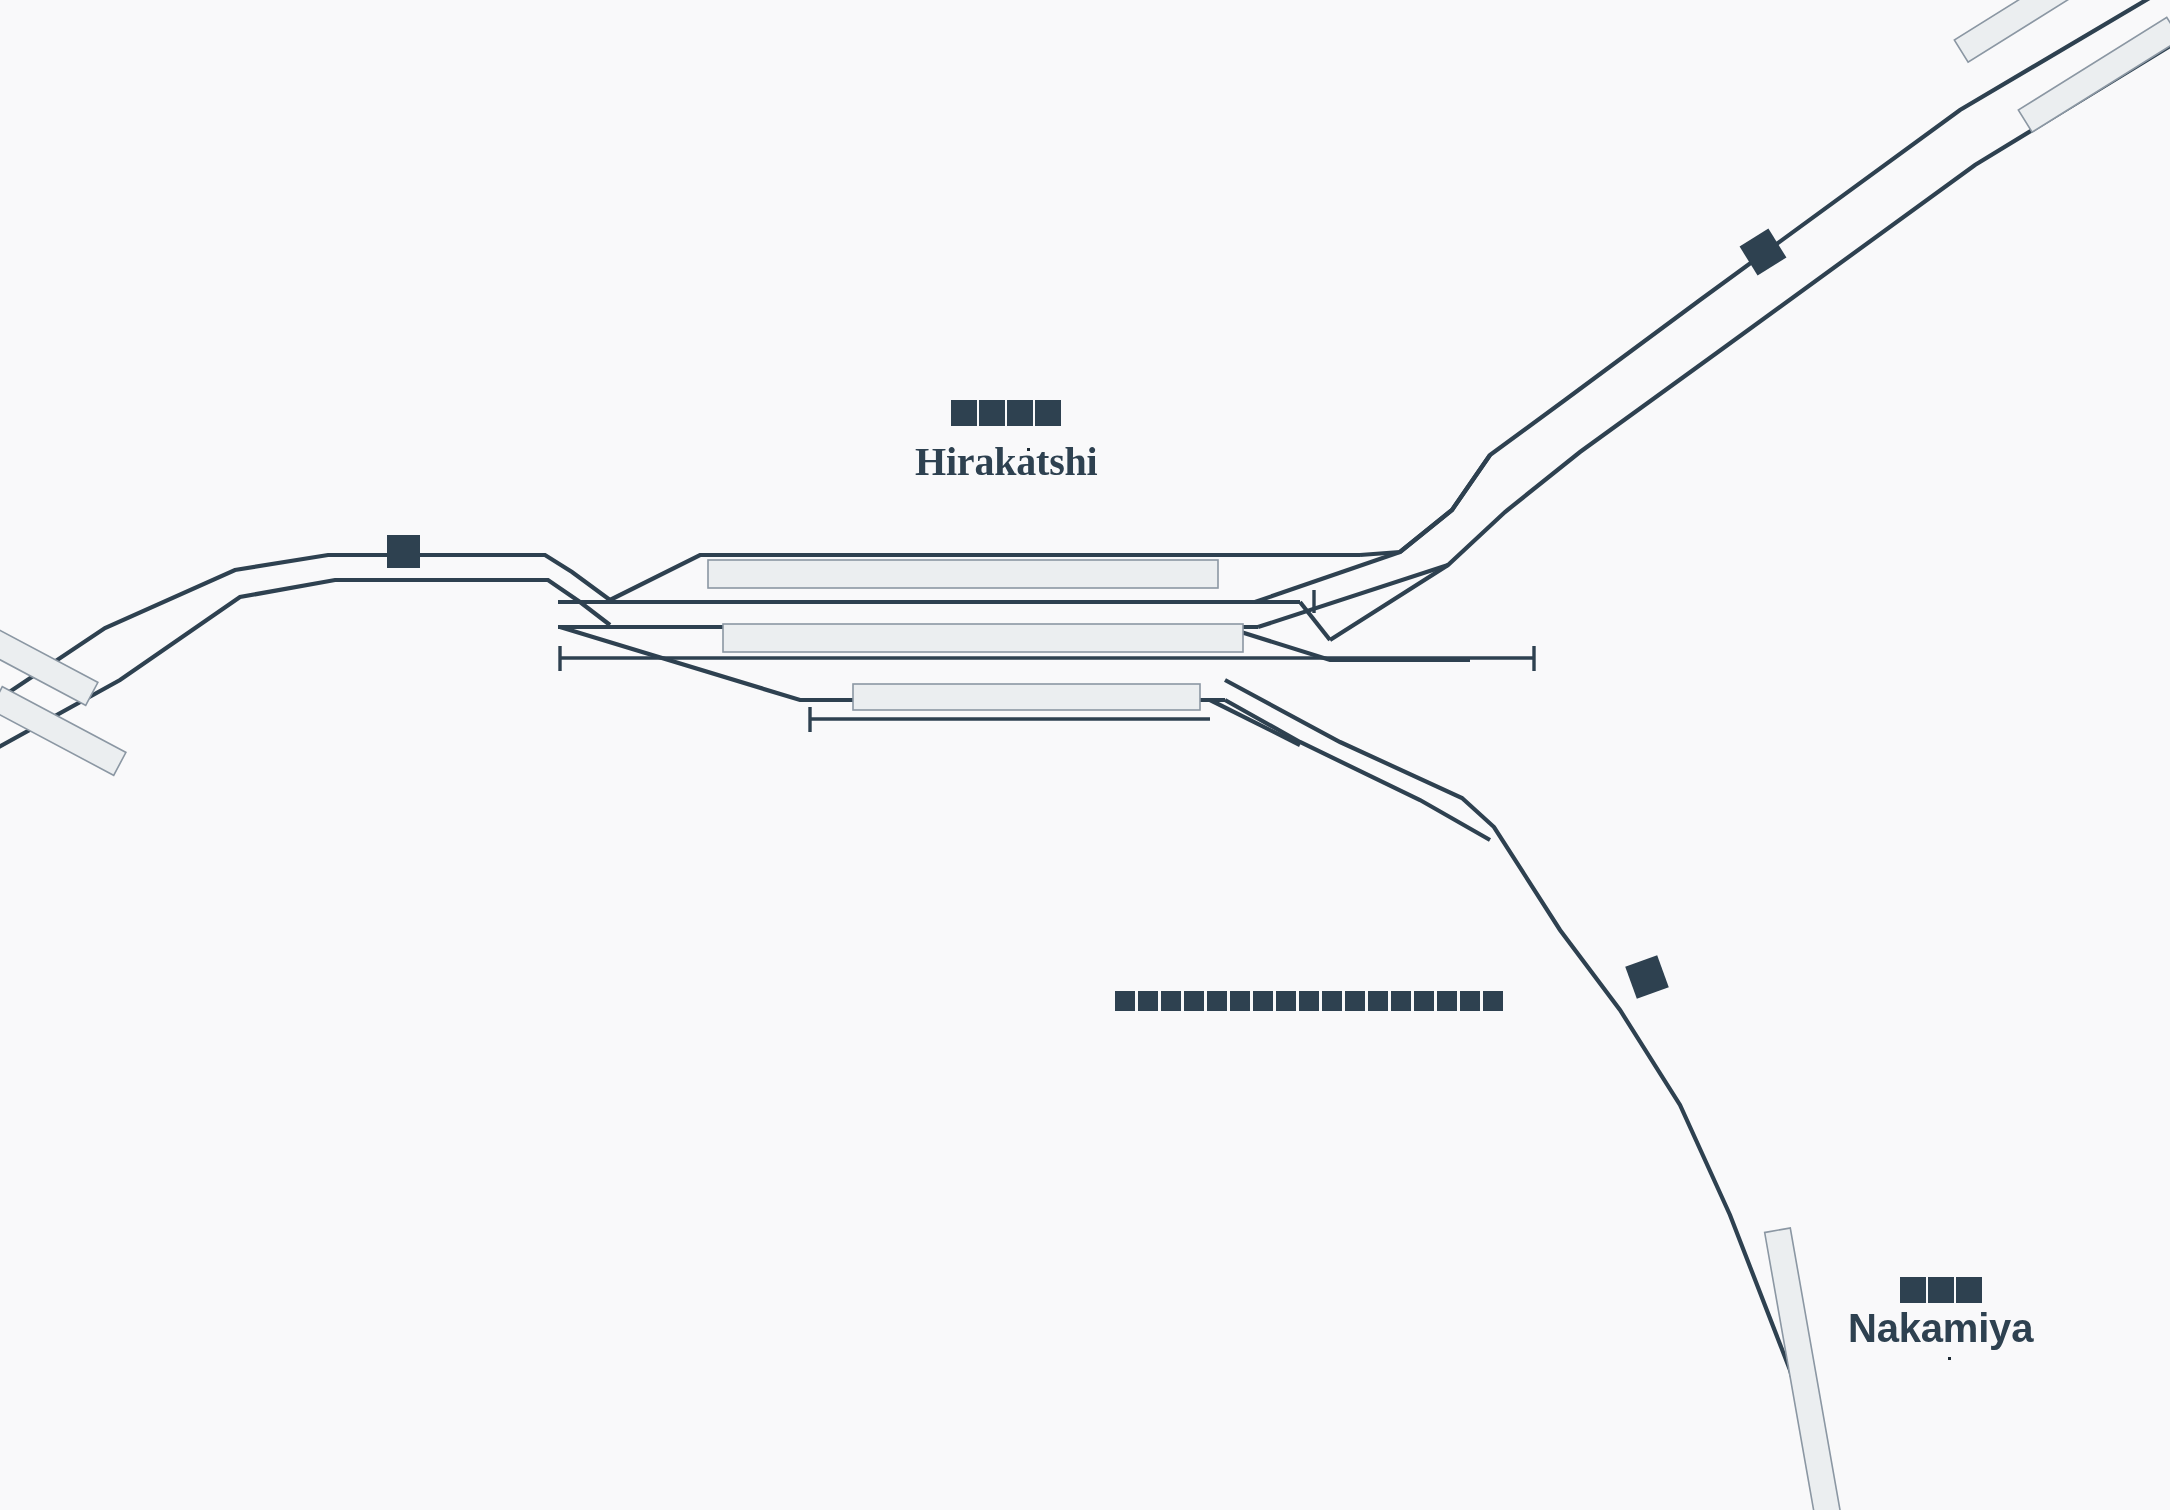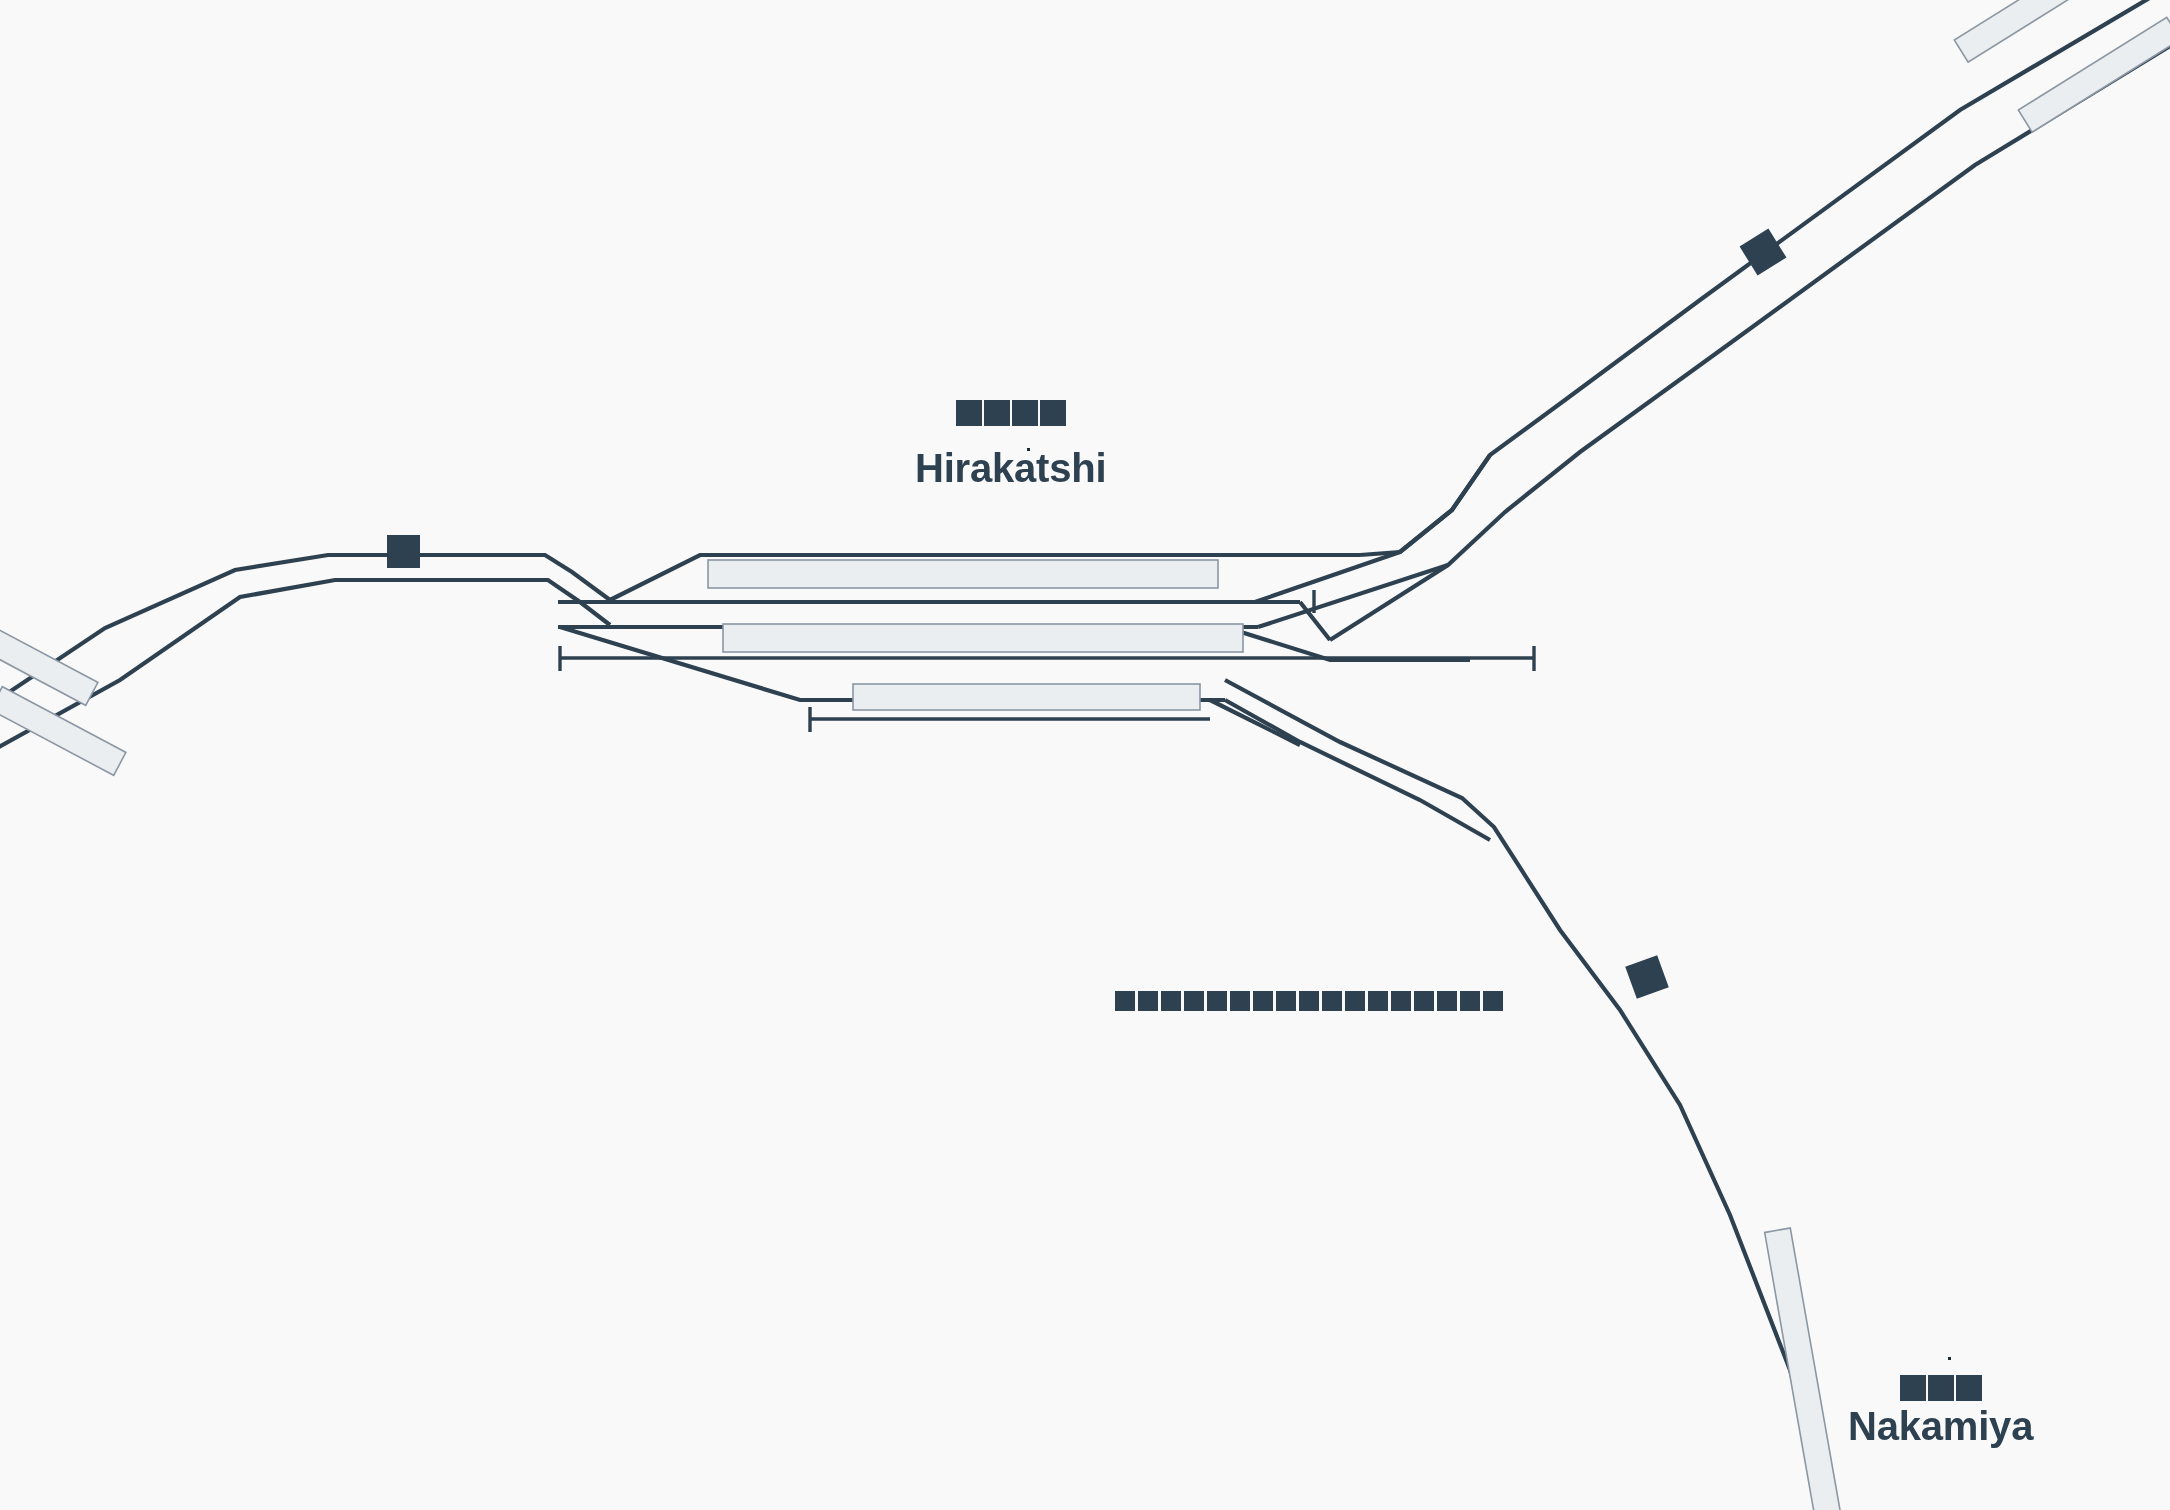--- a/index.html
+++ b/index.html
@@ -38,21 +38,21 @@
     background: #2e4150;
   }
   .station-name {
     font-family: "Liberation Sans", sans-serif;
     font-weight: bold;
     color: #2e4150;
     white-space: nowrap;
     letter-spacing: -0.2px;
   }
   .label-hirakatshi .redaction-block { width: 26px; height: 26px; }
-  .label-hirakatshi .station-name { font-size: 40px; margin-top: 22px; line-height: 1; }
+  .label-hirakatshi .station-name { font-size: 40px; margin-top: 16px; line-height: 1; font-family: Liberation Serif, serif; }
   .label-nakamiya .redaction-block { width: 26px; height: 26px; }
   .label-nakamiya .station-name { font-size: 40px; margin-top: 5px; line-height: 1; }
 
   #redaction-strip {
     position: absolute;
     display: flex;
     gap: 3px;
   }
   #redaction-strip .redaction-block {
     width: 20px;
@@ -140,21 +140,21 @@
     <div class="redaction-row">
       <span class="redaction-block"></span>
       <span class="redaction-block"></span>
       <span class="redaction-block"></span>
       <span class="redaction-block"></span>
     </div>
     <div class="station-name">Hirakatshi</div>
   </div>
   <span class="tiny-dot" style="left:1027px; top:448px;"></span>
 
-  <div class="station-label-group label-nakamiya" style="left: 1848px; top: 1375px; text-align: right;">
+  <div class="station-label-group label-nakamiya" style="left: 1848px; top: 1277px; text-align: right;">
     <div class="redaction-row">
       <span class="redaction-block"></span>
       <span class="redaction-block"></span>
       <span class="redaction-block"></span>
     </div>
     <div class="station-name">Nakamiya</div>
   </div>
   <span class="tiny-dot" style="left:1948px; top:1357px;"></span>
 
   <div id="redaction-strip" style="left: 1115px; top: 991px;">

